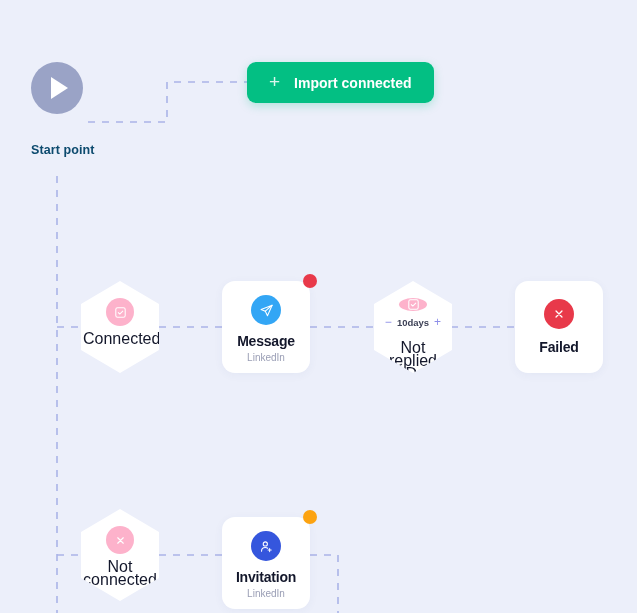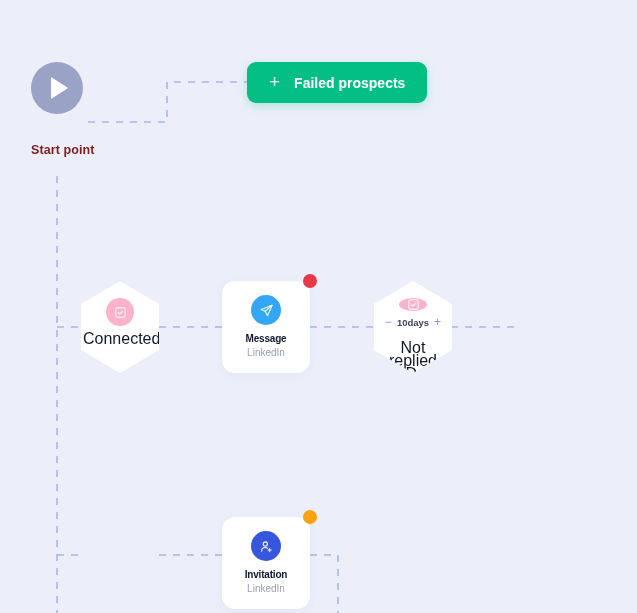--- a/index.html
+++ b/index.html
@@ -48,21 +48,21 @@
     border-top: 11px solid transparent;
     border-bottom: 11px solid transparent;
     margin-left: 5px;
   }
   .start-label {
     position: absolute;
     left: 31px;
     top: 143px;
     font-size: 12.5px;
     font-weight: bold;
-    color: #7f1d1d;
+    color: #0c4a6e;
     letter-spacing: .1px;
   }
 
   
   .import-btn {
     position: absolute;
     left: 247px;
     top: 62px;
     height: 41px;
     padding: 0 22px;
@@ -154,21 +154,21 @@
     width: 30px;
     height: 30px;
     border-radius: 50%;
     display: flex;
     align-items: center;
     justify-content: center;
     margin-top: 14px;
   }
   .card-title {
     margin-top: 8px;
-    font-size: 10px;
+    font-size: 14px;
     font-weight: bold;
     color: #13172b;
     letter-spacing: -.2px;
   }
   .card-sub {
     margin-top: 3px;
     font-size: 10px;
     color: #9a9eb5;
   }
   .badge {
@@ -213,21 +213,21 @@
     </g>
   </svg>
 
   <div class="play-btn">
     <div class="play-tri"></div>
   </div>
   <div class="start-label">Start point</div>
 
   <button class="import-btn">
     <span class="import-plus">+</span>
-    <span>Failed prospects</span>
+    <span>Import connected</span>
   </button>
 
   <div class="hex" style="left:81px; top:281px;">
     <div class="hex-icon">
       <svg width="13" height="13" viewBox="0 0 16 16" fill="none" stroke="#ffffff" stroke-width="1.3">
         <rect x="2.2" y="2.2" width="11.6" height="11.6" rx="2.2"></rect>
         <path d="M5.3 8.1 L7.1 9.9 L10.8 6.2" stroke-linecap="round" stroke-linejoin="round"></path>
       </svg>
     </div>
     <div class="hex-label">Connected</div>
@@ -256,21 +256,40 @@
       <span class="delay-btn">−</span>
       <span>10days</span>
       <span class="delay-btn">+</span>
     </div>
     <div class="hex-label" style="margin-top:13px;">
       <div>Not replied</div>
       <div>&amp;&amp; Delay</div>
     </div>
   </div>
 
-
+  <div class="card card-centered" style="left:515px; top:281px;">
+    <div class="card-icon" style="background:#e8394a; width:30px; height:30px;">
+      <svg width="14" height="14" viewBox="0 0 16 16" fill="none" stroke="#ffffff" stroke-width="1.5" stroke-linecap="round">
+        <path d="M4.6 4.6 L11.4 11.4 M11.4 4.6 L4.6 11.4"></path>
+      </svg>
+    </div>
+    <div class="card-title">Failed</div>
+  </div>
+
+  <div class="hex" style="left:81px; top:509px;">
+    <div class="hex-icon">
+      <svg width="13" height="13" viewBox="0 0 16 16" fill="none" stroke="#ffffff" stroke-width="1.4" stroke-linecap="round">
+        <path d="M4.6 4.6 L11.4 11.4 M11.4 4.6 L4.6 11.4"></path>
+      </svg>
+    </div>
+    <div class="hex-label">
+      <div>Not</div>
+      <div>connected</div>
+    </div>
+  </div>
 
   <div class="card" style="left:222px; top:501px;margin-top:16px;">
     <div class="badge" style="background:#fca311;"></div>
     <div class="card-icon" style="background:#3556dd;">
       <svg width="15" height="15" viewBox="0 0 20 20" fill="none" stroke="#ffffff" stroke-width="1.4" stroke-linecap="round" stroke-linejoin="round">
         <circle cx="8.4" cy="6.6" r="2.8"></circle>
         <path d="M3.4 16.2 c0-3 2.3-4.8 5-4.8 c1.2 0 2.3 .35 3.2 1"></path>
         <path d="M14.2 12.6 v4.2 M12.1 14.7 h4.2"></path>
       </svg>
     </div>

